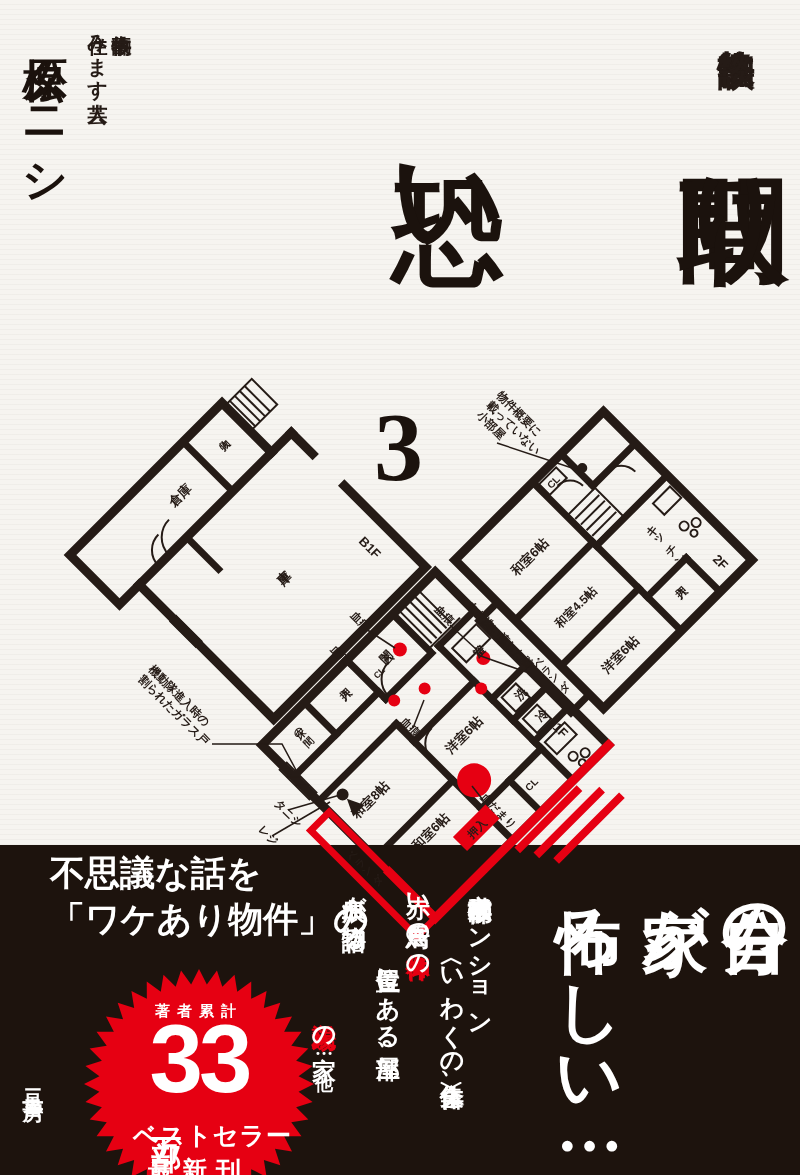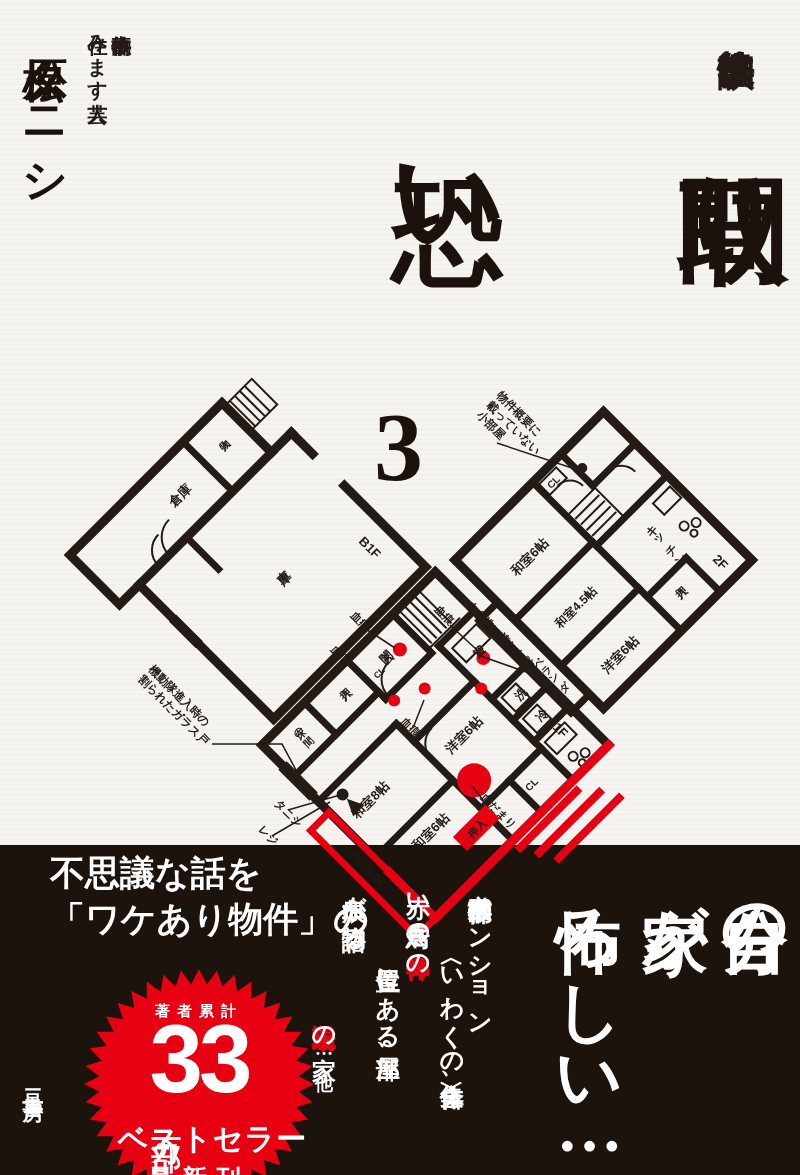--- a/index.html
+++ b/index.html
@@ -27,21 +27,21 @@
   
   #band{position:absolute;left:0;top:845px;width:800px;height:330px;background:#1d130d;}
   #intro{position:absolute;left:50px;top:851px;font-size:35px;line-height:46px;font-weight:900;color:#fff;letter-spacing:0px;}
   
   #badge{position:absolute;left:83px;top:968px;width:232px;height:232px;}
   #badge .inner{position:absolute;left:0;top:0;width:232px;height:232px;display:flex;flex-direction:column;align-items:center;color:#fff;text-align:center;}
   #badge .b-top{margin-top:34px;font-size:15px;letter-spacing:7px;}
   #badge .b-num-row{display:flex;align-items:flex-start;justify-content:center;margin-top:-6px;flex-direction:column;}
   #badge .b-num{font-size:96px;line-height:.92;font-weight:900;letter-spacing:-4px;}
   #badge .b-unit{writing-mode:vertical-rl;text-orientation:upright;font-size:30px;line-height:1;margin-top:10px;margin-left:2px;letter-spacing:4px;}
-  #badge .b-l2{font-size:30px;margin-top:-2px;letter-spacing:1px;margin-left:27px;}
+  #badge .b-l2{font-size:25px;margin-top:-2px;letter-spacing:1px;margin-left:27px;}
   #badge .b-l3{font-size:25px;margin-top:2px;letter-spacing:9px;}
   .topic{font-size:24px;font-weight:700;letter-spacing:1px;color:#fff;}
   .catch{font-weight:900;color:#fff;font-size:66px;letter-spacing:2px;}
   .small-ell{font-size:18px;}
 </style>
 </head>
 <body>
 
 <div id="cover">
 

